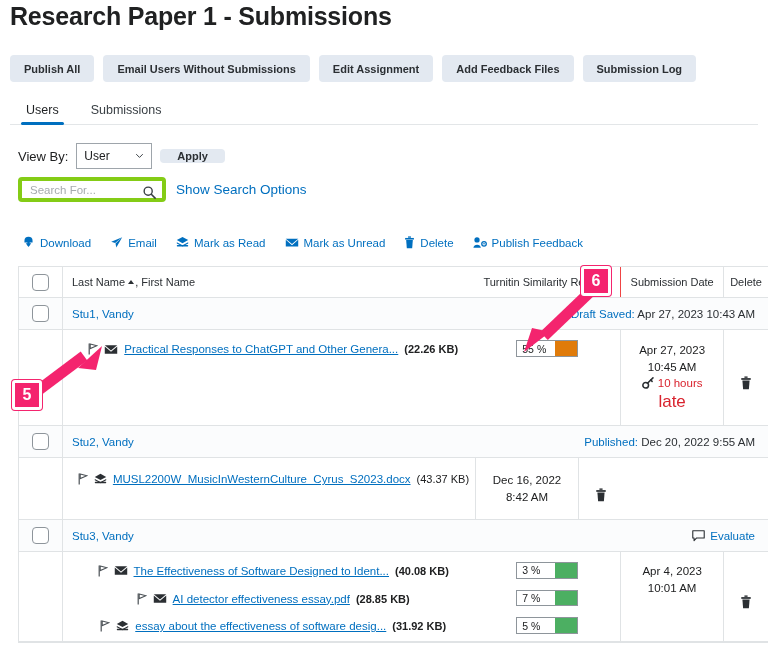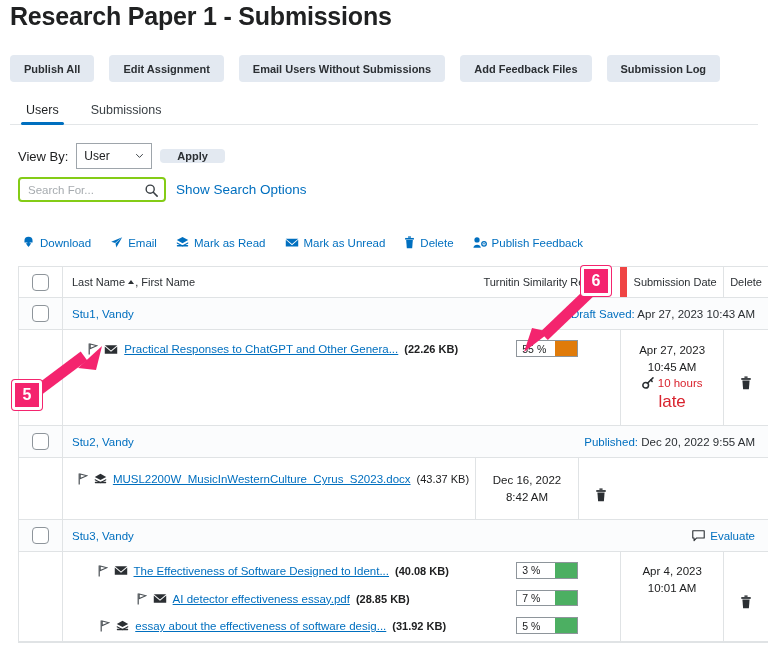--- a/index.html
+++ b/index.html
@@ -27,21 +27,21 @@
     letter-spacing: -0.2px;
     color: #202122;
     white-space: nowrap;
   }
 
   
   .btnbar {
     position: absolute;
     left: 10px; top: 55px;
     display: flex;
-    gap: 15px;
+    gap: 9px;
     align-items: flex-start;
   }
   .btn {
     background: #e3e9f1;
     border: none;
     border-radius: 4px;
     height: 27px;
     padding: 0 14px;
     font-family: "Liberation Sans", sans-serif;
     font-size: 11px;
@@ -124,21 +124,21 @@
   
   .search-row {
     position: absolute;
     left: 18px; top: 177px;
     display: flex;
     align-items: center;
     gap: 10px;
   }
   .search-box {
     width: 148px; height: 25px;
-    border: 2px solid #84cc16;
+    border: 4px solid #84cc16;
     border-radius: 4px;
     background: #fff;
     display: flex;
     align-items: center;
     padding: 0 6px;
     position: relative;
   }
   .search-box input {
     border: none; outline: none;
     background: transparent;
@@ -199,21 +199,21 @@
     font-size: 11px;
     color: #2b2f33;
     display: flex;
     align-items: center;
     height: 100%;
     padding-left: 9px;
   }
   .c-check  { width: 44px; justify-content: center; padding-left: 0; border-right: 1px solid #e0e3e5; }
   .c-name   { width: 412px; }
   .c-turn   { width: 146px; }
-  .c-date   { width: 103px; justify-content: center; padding-left: 0; border-left: 7px solid #ef4444; }
+  .c-date   { width: 103px; justify-content: center; padding-left: 0; border-left: 1px solid #ef4444; }
   .c-del    { width: 45px;  justify-content: center; padding-left: 0; border-left: 1px solid #e0e3e5; }
 
   .chk {
     width: 17px; height: 17px;
     border: 1px solid #8e959b;
     border-radius: 4px;
     background: #fff;
     cursor: pointer;
   }
   .sort-caret {
@@ -328,22 +328,22 @@
 </style>
 </head>
 <body>
 
 <div id="page">
 
   <div class="page-title">Research Paper 1 - Submissions</div>
 
   <div class="btnbar">
     <div class="btn">Publish All</div>
+    <div class="btn">Email Users Without Submissions</div>
     <div class="btn">Edit Assignment</div>
-    <div class="btn">Email Users Without Submissions</div>
     <div class="btn">Add Feedback Files</div>
     <div class="btn">Submission Log</div>
   </div>
 
   <div class="tabs">
     <div class="tab active">Users</div>
     <div class="tab">Submissions</div>
   </div>
 
   <div class="viewby-row">

